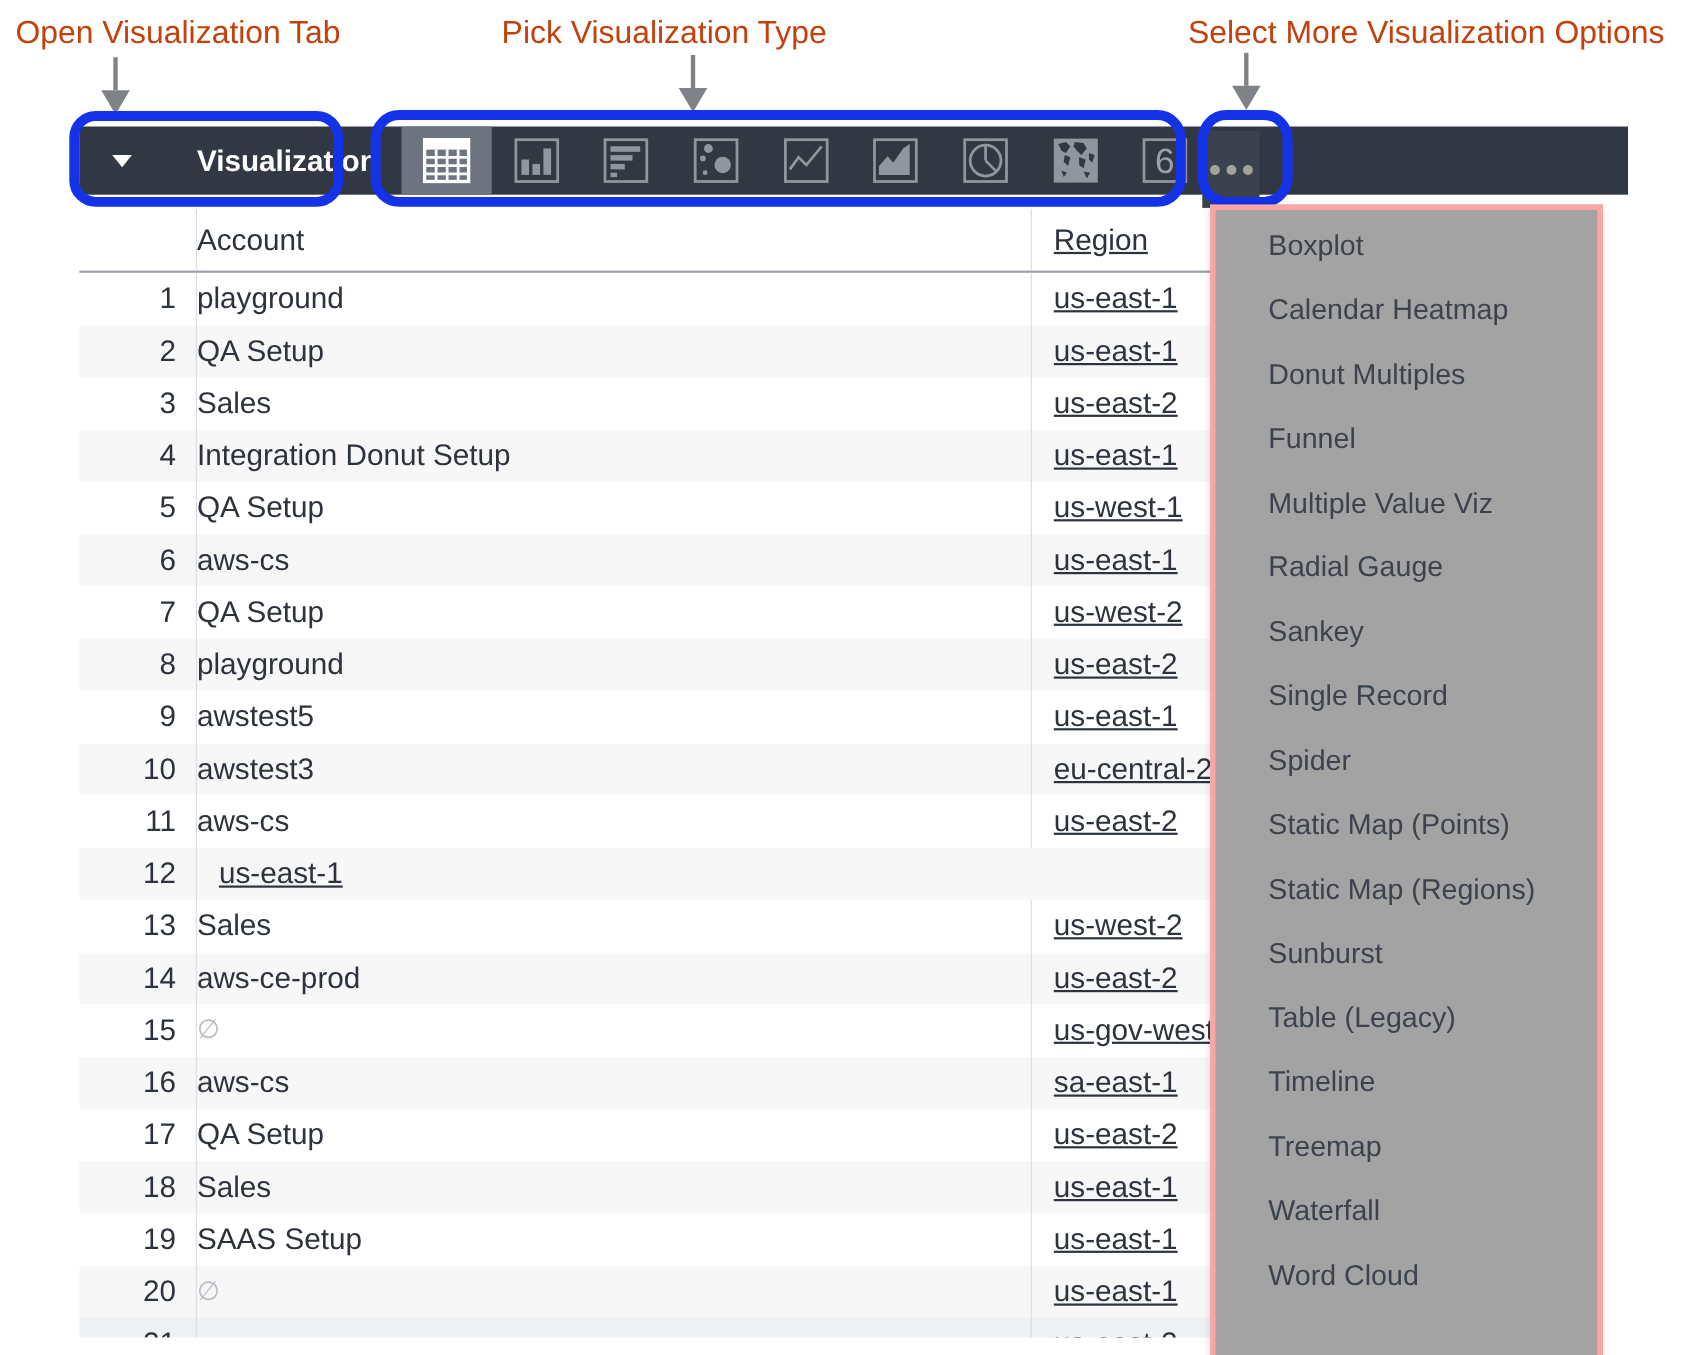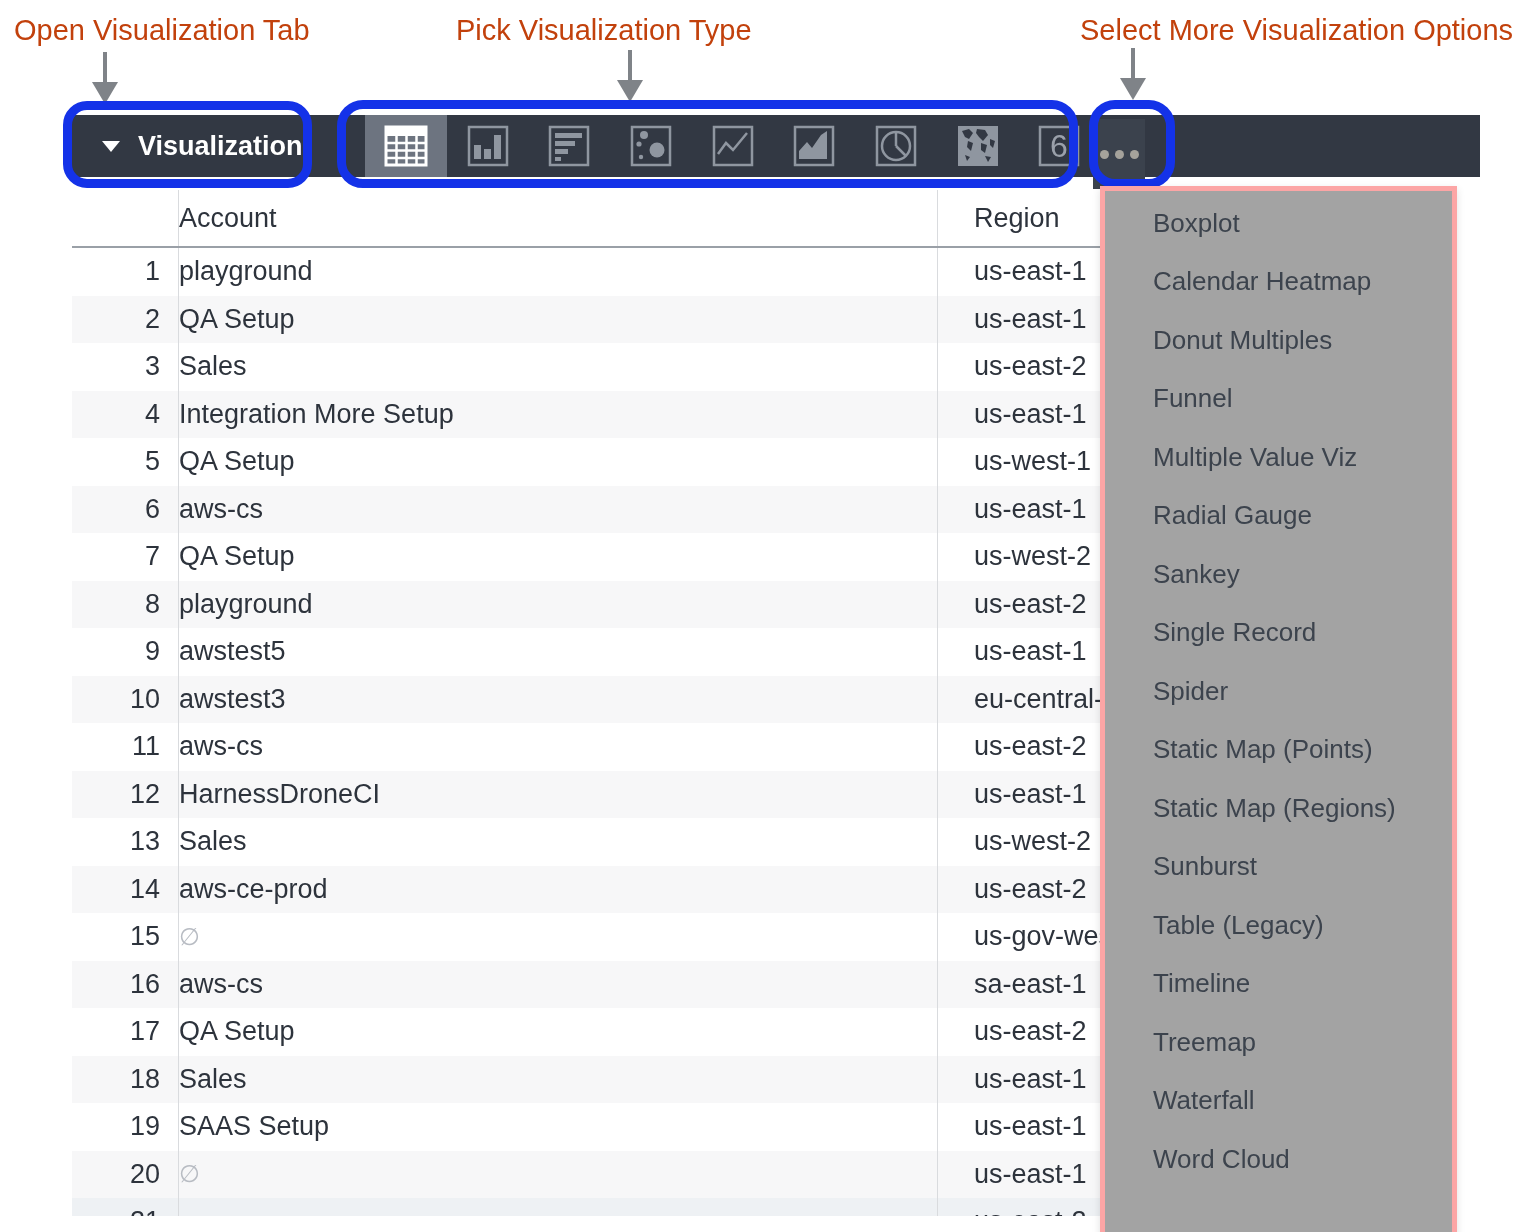--- a/index.html
+++ b/index.html
@@ -24,21 +24,21 @@
   .ann-label{position:absolute;top:14px;font-size:29px;color:#c2410c;white-space:nowrap;}
   .arrow{position:absolute;width:26px;}
   .arrow .stem{width:4px;height:30px;margin:0 auto;background:var(--arrow-gray);}
   .arrow .head{width:0;height:0;margin:0 auto;border-left:13px solid transparent;
     border-right:13px solid transparent;border-top:22px solid var(--arrow-gray);}
 
   
   .toolbar{position:absolute;left:72px;top:115px;width:1408px;height:62px;
     background:var(--toolbar-bg);display:flex;align-items:center;}
   .viz-tab{position:absolute;left:0;top:0;width:230px;height:62px;display:flex;
-    align-items:center;cursor:pointer;}
+    align-items:center;cursor:pointer;gap:41px;}
   .caret-down{width:0;height:0;margin-left:30px;border-left:9px solid transparent;
     border-right:9px solid transparent;border-top:11px solid #fff;}
   .viz-tab-label{margin-left:18px;color:#fff;font-size:27px;font-weight:700;}
   .icon-strip{position:absolute;left:293px;top:0;height:62px;display:flex;}
   .icon-slot{width:81.7px;height:62px;display:flex;align-items:center;justify-content:center;cursor:pointer;}
   .icon-slot.selected{background:var(--toolbar-selected);}
   .more-btn{position:absolute;left:1021px;top:4px;width:52px;height:70px;
     background:#3b424d;display:flex;align-items:center;justify-content:center;
     gap:6px;cursor:pointer;}
   .dot{width:9px;height:9px;border-radius:50%;background:#a5a29b;}
@@ -53,21 +53,21 @@
   .table-wrap{position:absolute;left:72px;top:190px;width:1028px;height:1026px;
     overflow:hidden;background:#fff;}
   .thead{display:flex;height:58px;border-bottom:2px solid var(--header-border);}
   .trow{display:flex;height:47.5px;}
   .trow.even{background:var(--even-row);}
   .trow.partial{background:var(--partial-row);}
   .cell{display:flex;align-items:center;font-size:27px;color:var(--table-text);
     white-space:nowrap;overflow:visible;flex:none;}
   .c-num{width:106px;justify-content:flex-end;padding-right:18px;}
   .c-account{width:759px;border-left:1px solid var(--divider);}
-  .c-region{width:300px;padding-left:36px;border-left:1px solid var(--divider);}
+  .c-region{width:300px;padding-left:20px;border-left:1px solid var(--divider);text-decoration:underline;}
   .thead .cell{color:#2d333c;}
   .null-val{color:var(--null-text);font-size:24px;}
 
   
   .menu{position:absolute;left:1100px;top:186px;width:357px;height:1117px;
     background:#a3a3a3;border:5px solid #fca5a5;box-shadow:0 3px 8px rgba(0,0,0,.12);
     z-index:6;padding-top:3px;}
   .menu-item{height:58.5px;display:flex;align-items:center;padding-left:48px;
     font-size:26px;color:var(--menu-text);cursor:pointer;white-space:nowrap;}
 
@@ -207,21 +207,21 @@
         <div class="cell c-account">QA Setup</div>
         <div class="cell c-region">us-east-1</div>
       </div>
       <div class="trow">
         <div class="cell c-num">3</div>
         <div class="cell c-account">Sales</div>
         <div class="cell c-region">us-east-2</div>
       </div>
       <div class="trow even">
         <div class="cell c-num">4</div>
-        <div class="cell c-account">Integration More Setup</div>
+        <div class="cell c-account">Integration Donut Setup</div>
         <div class="cell c-region">us-east-1</div>
       </div>
       <div class="trow">
         <div class="cell c-num">5</div>
         <div class="cell c-account">QA Setup</div>
         <div class="cell c-region">us-west-1</div>
       </div>
       <div class="trow even">
         <div class="cell c-num">6</div>
         <div class="cell c-account">aws-cs</div>
@@ -247,21 +247,20 @@
         <div class="cell c-account">awstest3</div>
         <div class="cell c-region">eu-central-2</div>
       </div>
       <div class="trow">
         <div class="cell c-num">11</div>
         <div class="cell c-account">aws-cs</div>
         <div class="cell c-region">us-east-2</div>
       </div>
       <div class="trow even">
         <div class="cell c-num">12</div>
-        <div class="cell c-account">HarnessDroneCI</div>
         <div class="cell c-region">us-east-1</div>
       </div>
       <div class="trow">
         <div class="cell c-num">13</div>
         <div class="cell c-account">Sales</div>
         <div class="cell c-region">us-west-2</div>
       </div>
       <div class="trow even">
         <div class="cell c-num">14</div>
         <div class="cell c-account">aws-ce-prod</div>

